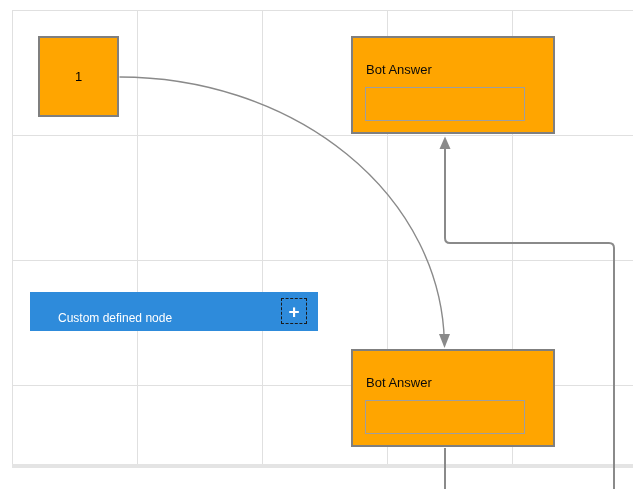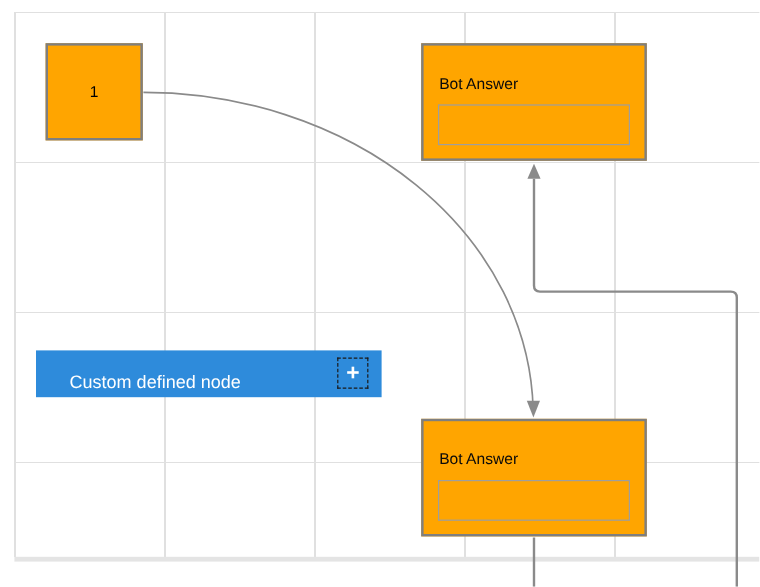--- a/index.html
+++ b/index.html
@@ -30,21 +30,21 @@
 
   .node-square {
     left: 38px; top: 36px; width: 81px; height: 81px;
     background: var(--node-fill);
     border: 2px solid var(--node-border);
     display: flex; align-items: center; justify-content: center;
     font-size: 13px; color: #000000;
   }
 
   .node-bot {
-    width: 188px; height: 98px;
+    width: 204px; height: 98px;
     background: var(--node-fill);
     border: 2px solid var(--node-border);
   }
   .node-bot.top { left: 351px; top: 36px; }
   .node-bot.bottom { left: 351px; top: 349px; }
   .bot-title {
     position: absolute; left: 13px; top: 24px;
     font-size: 13px; color: #0a0a0a; white-space: nowrap;
   }
   .bot-input {
@@ -54,21 +54,21 @@
     background: transparent;
     box-sizing: border-box;
   }
 
   .node-custom {
     left: 30px; top: 292px; width: 288px; height: 39px;
     background: var(--custom-fill);
     display: flex; align-items: center;
     color: #ffffff;
   }
-  .custom-label { margin-left: 28px; font-size: 15px; white-space: nowrap; margin-top: 13px; }
+  .custom-label { margin-left: 28px; font-size: 12px; white-space: nowrap; margin-top: 13px; }
   .custom-add {
     position: absolute; right: 11px; top: 6px;
     width: 24px; height: 24px;
     border: 1px dashed #1a1a1a;
     display: flex; align-items: center; justify-content: center;
     font-size: 19px; font-weight: 700; color: #ffffff;
     line-height: 1; cursor: pointer;
   }
 </style>
 </head>

